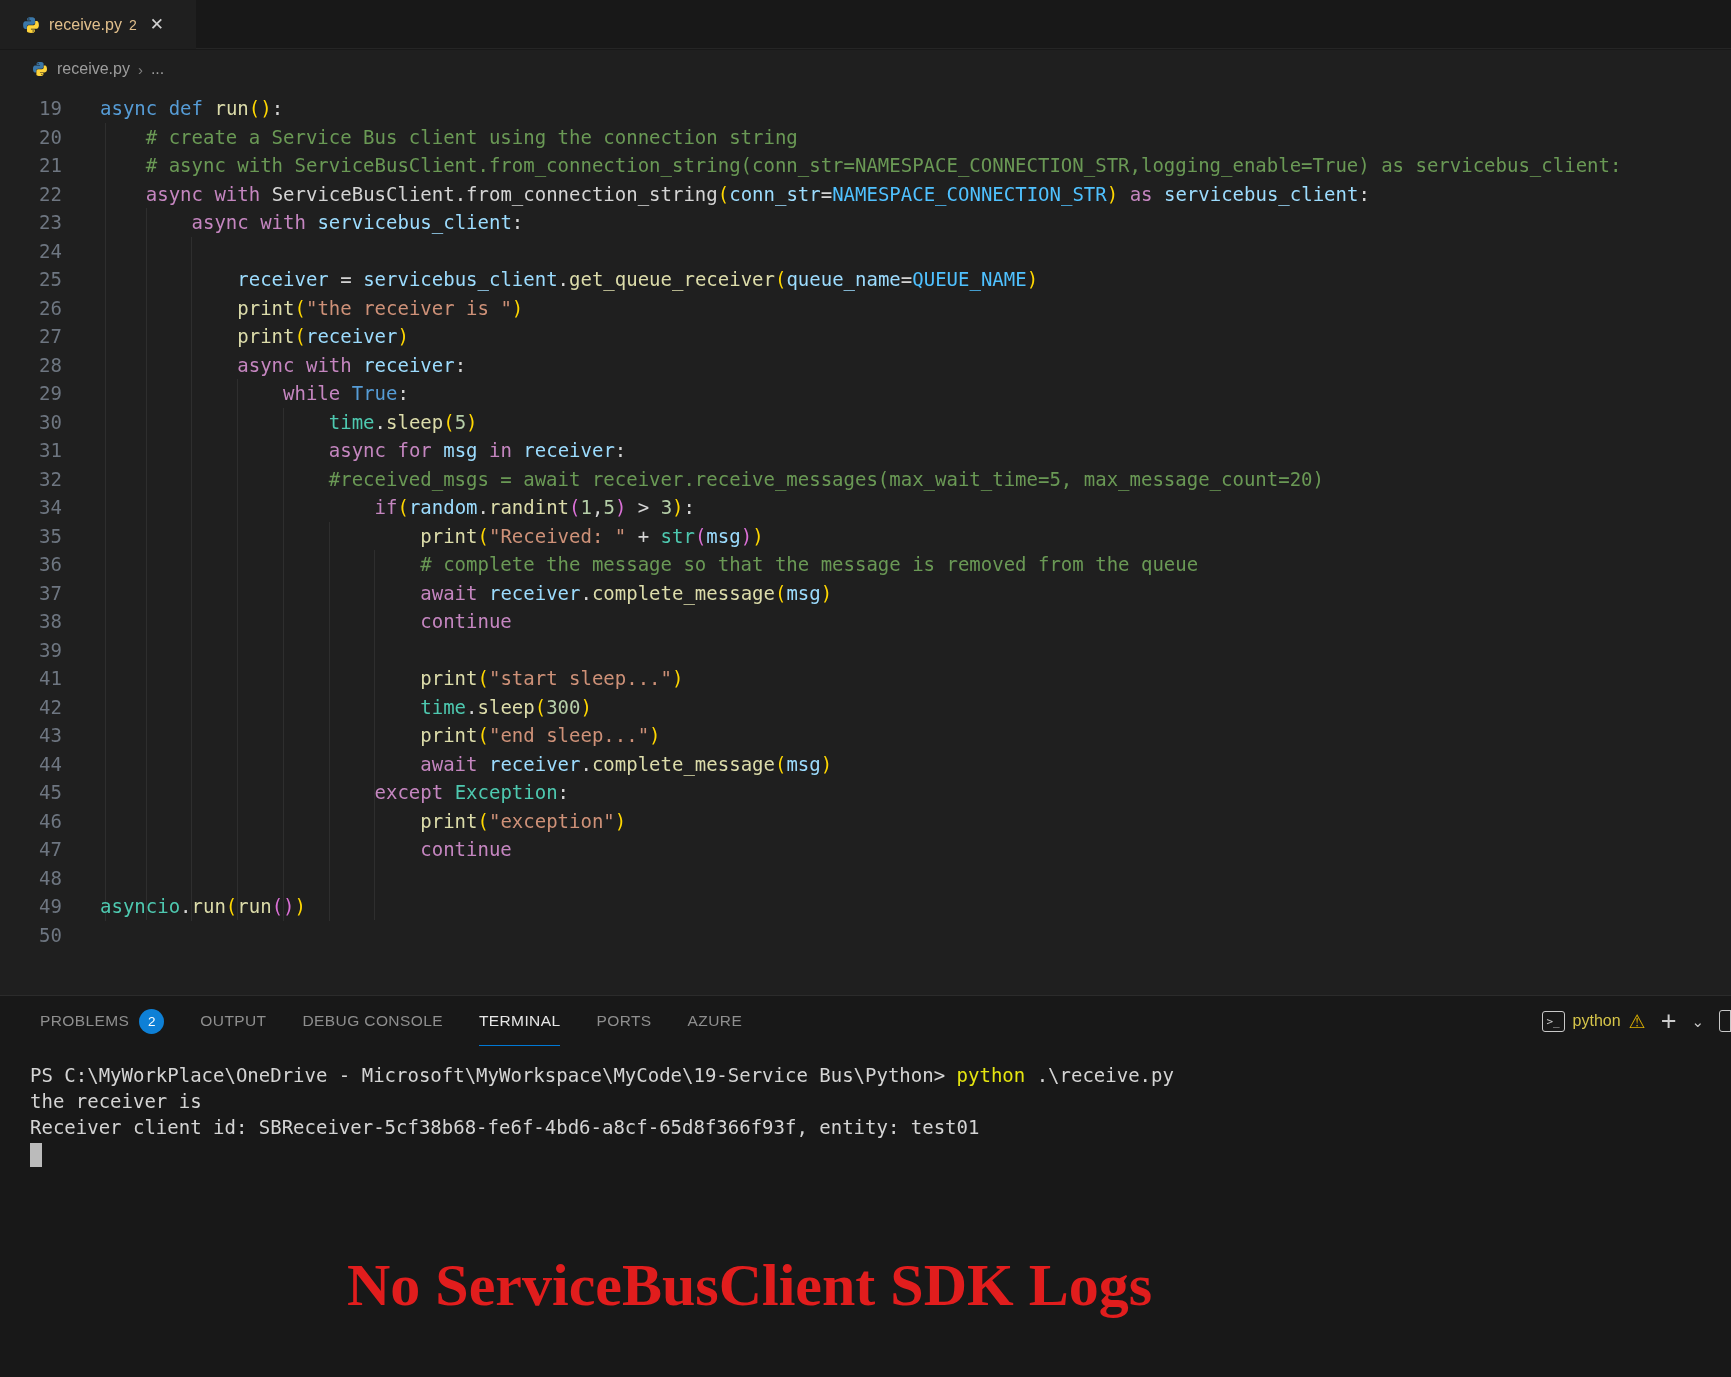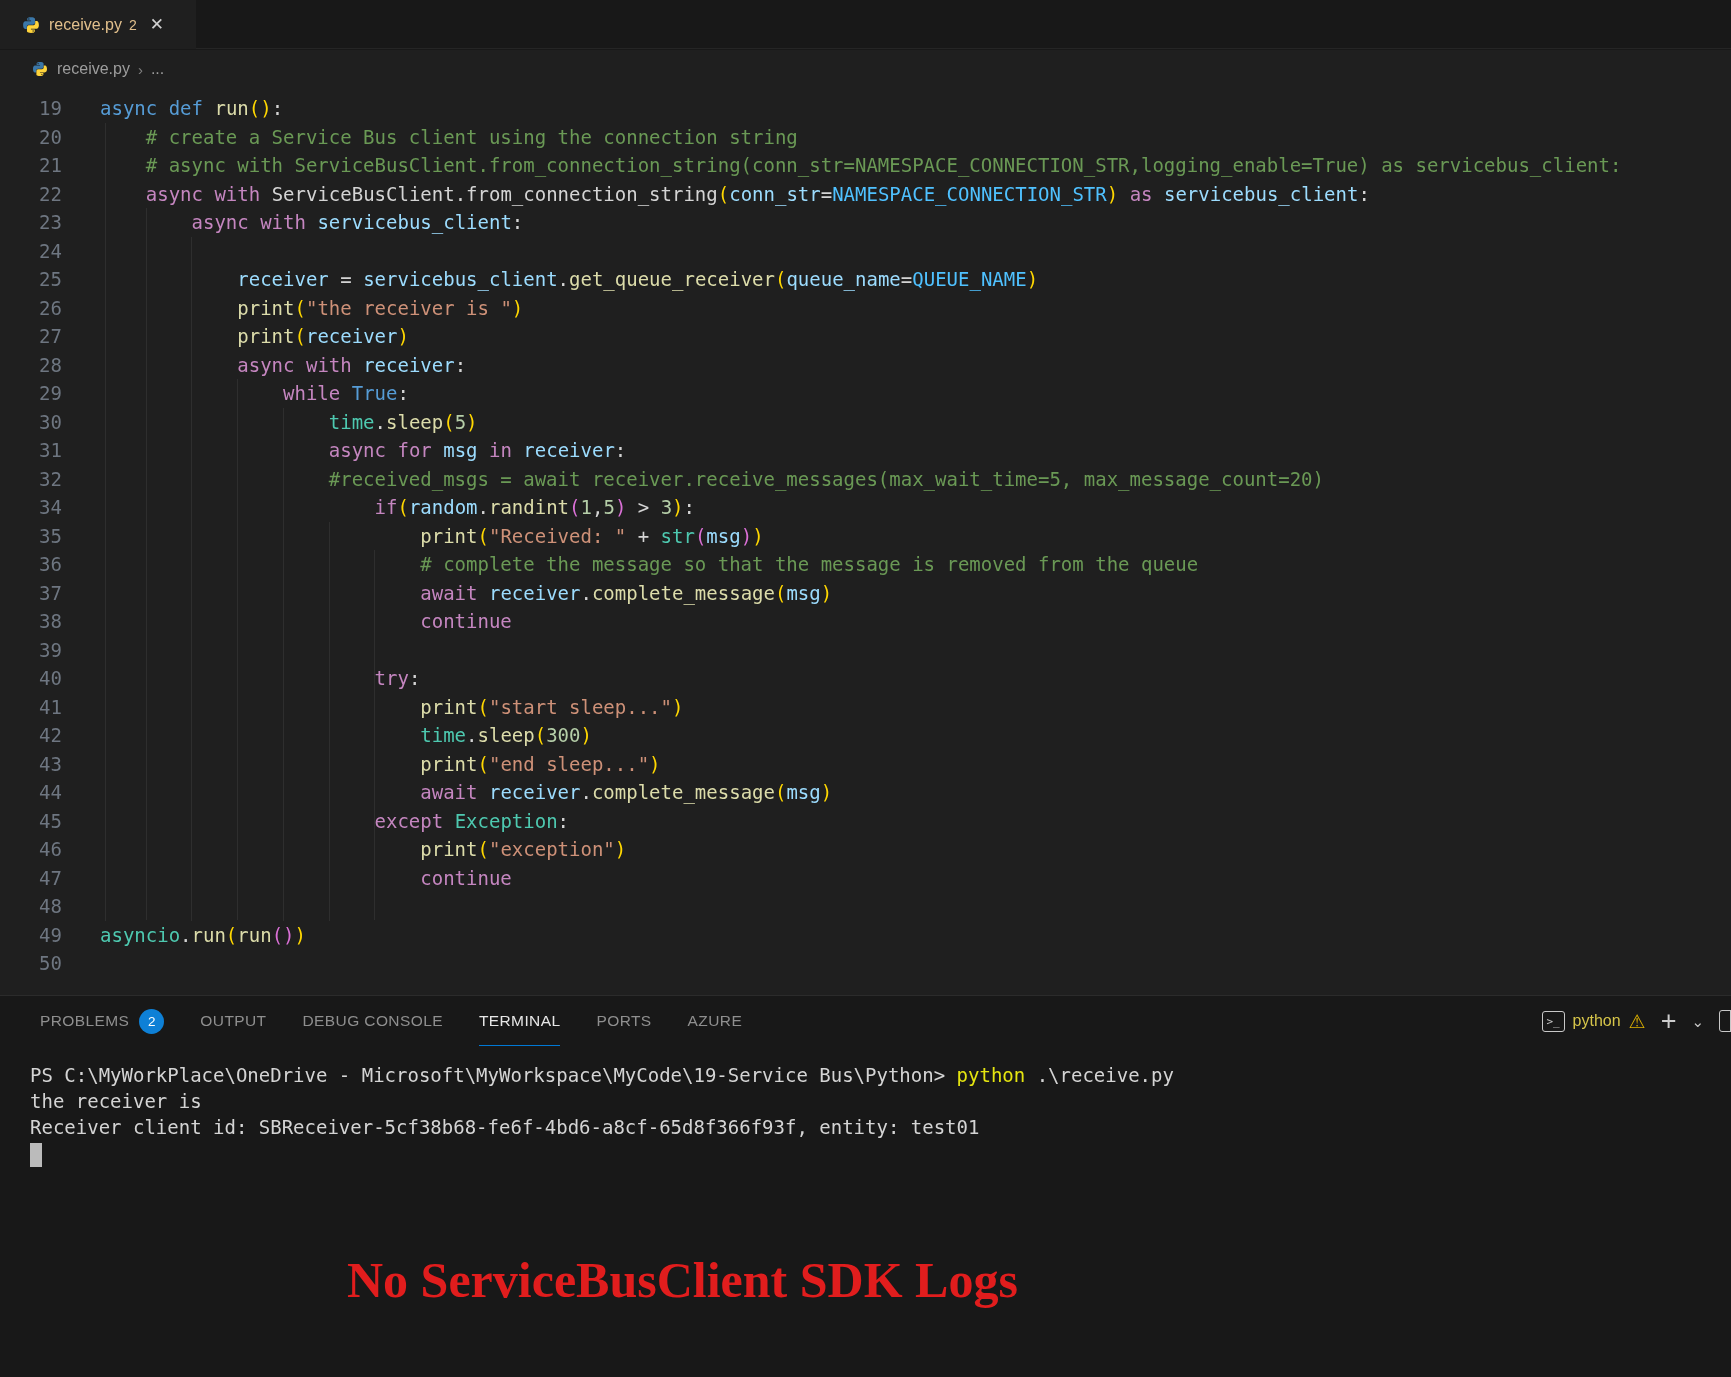--- a/index.html
+++ b/index.html
@@ -60,21 +60,21 @@
   .action-split::after { content:""; position:absolute; left:10px; top:0; width:1.5px;
                          height:100%; background:#c8c8c8; }
 
   
   .terminal { position:relative; padding:16px 0 0 30px;
               font-family:"DejaVu Sans Mono","Liberation Mono",monospace;
               font-size:19px; color:#cccccc; }
   .tline { height:26px; line-height:26px; white-space:pre; }
   .cursor { width:12px; height:24px; background:#bbbbbb; margin-top:3px; }
   .annotation { position:absolute; left:347px; top:205px; font-family:"Liberation Serif",serif;
-                font-weight:bold; font-size:50px; white-space:nowrap; }
+                font-weight:bold; font-size:60px; white-space:nowrap; }
 </style>
 </head>
 <body>
 
 <div class="window">
 
   <div class="tabbar">
     <div class="tab">
       <span style="display:flex;">
         <svg width="18" height="18" viewBox="0 0 32 32">
@@ -183,24 +183,20 @@
         </div>
         <div class="line">
           <span class="ln">38</span>
           <span class="code"><span class="tk-w">                            </span><span class="tk-k">continue</span></span>
         </div>
         <div class="line">
           <span class="ln">39</span>
           <span class="code"></span>
         </div>
         <div class="line">
-          <span class="ln">40</span>
-          <span class="code"><span class="tk-w">                        </span><span class="tk-k">try</span><span class="tk-w">:</span></span>
-        </div>
-        <div class="line">
           <span class="ln">41</span>
           <span class="code"><span class="tk-w">                            </span><span class="tk-fn">print</span><span class="tk-p1">(</span><span class="tk-s">"start sleep..."</span><span class="tk-p1">)</span></span>
         </div>
         <div class="line">
           <span class="ln">42</span>
           <span class="code"><span class="tk-w">                            </span><span class="tk-t">time</span><span class="tk-w">.</span><span class="tk-fn">sleep</span><span class="tk-p1">(</span><span class="tk-n">300</span><span class="tk-p1">)</span></span>
         </div>
         <div class="line">
           <span class="ln">43</span>
           <span class="code"><span class="tk-w">                            </span><span class="tk-fn">print</span><span class="tk-p1">(</span><span class="tk-s">"end sleep..."</span><span class="tk-p1">)</span></span>

